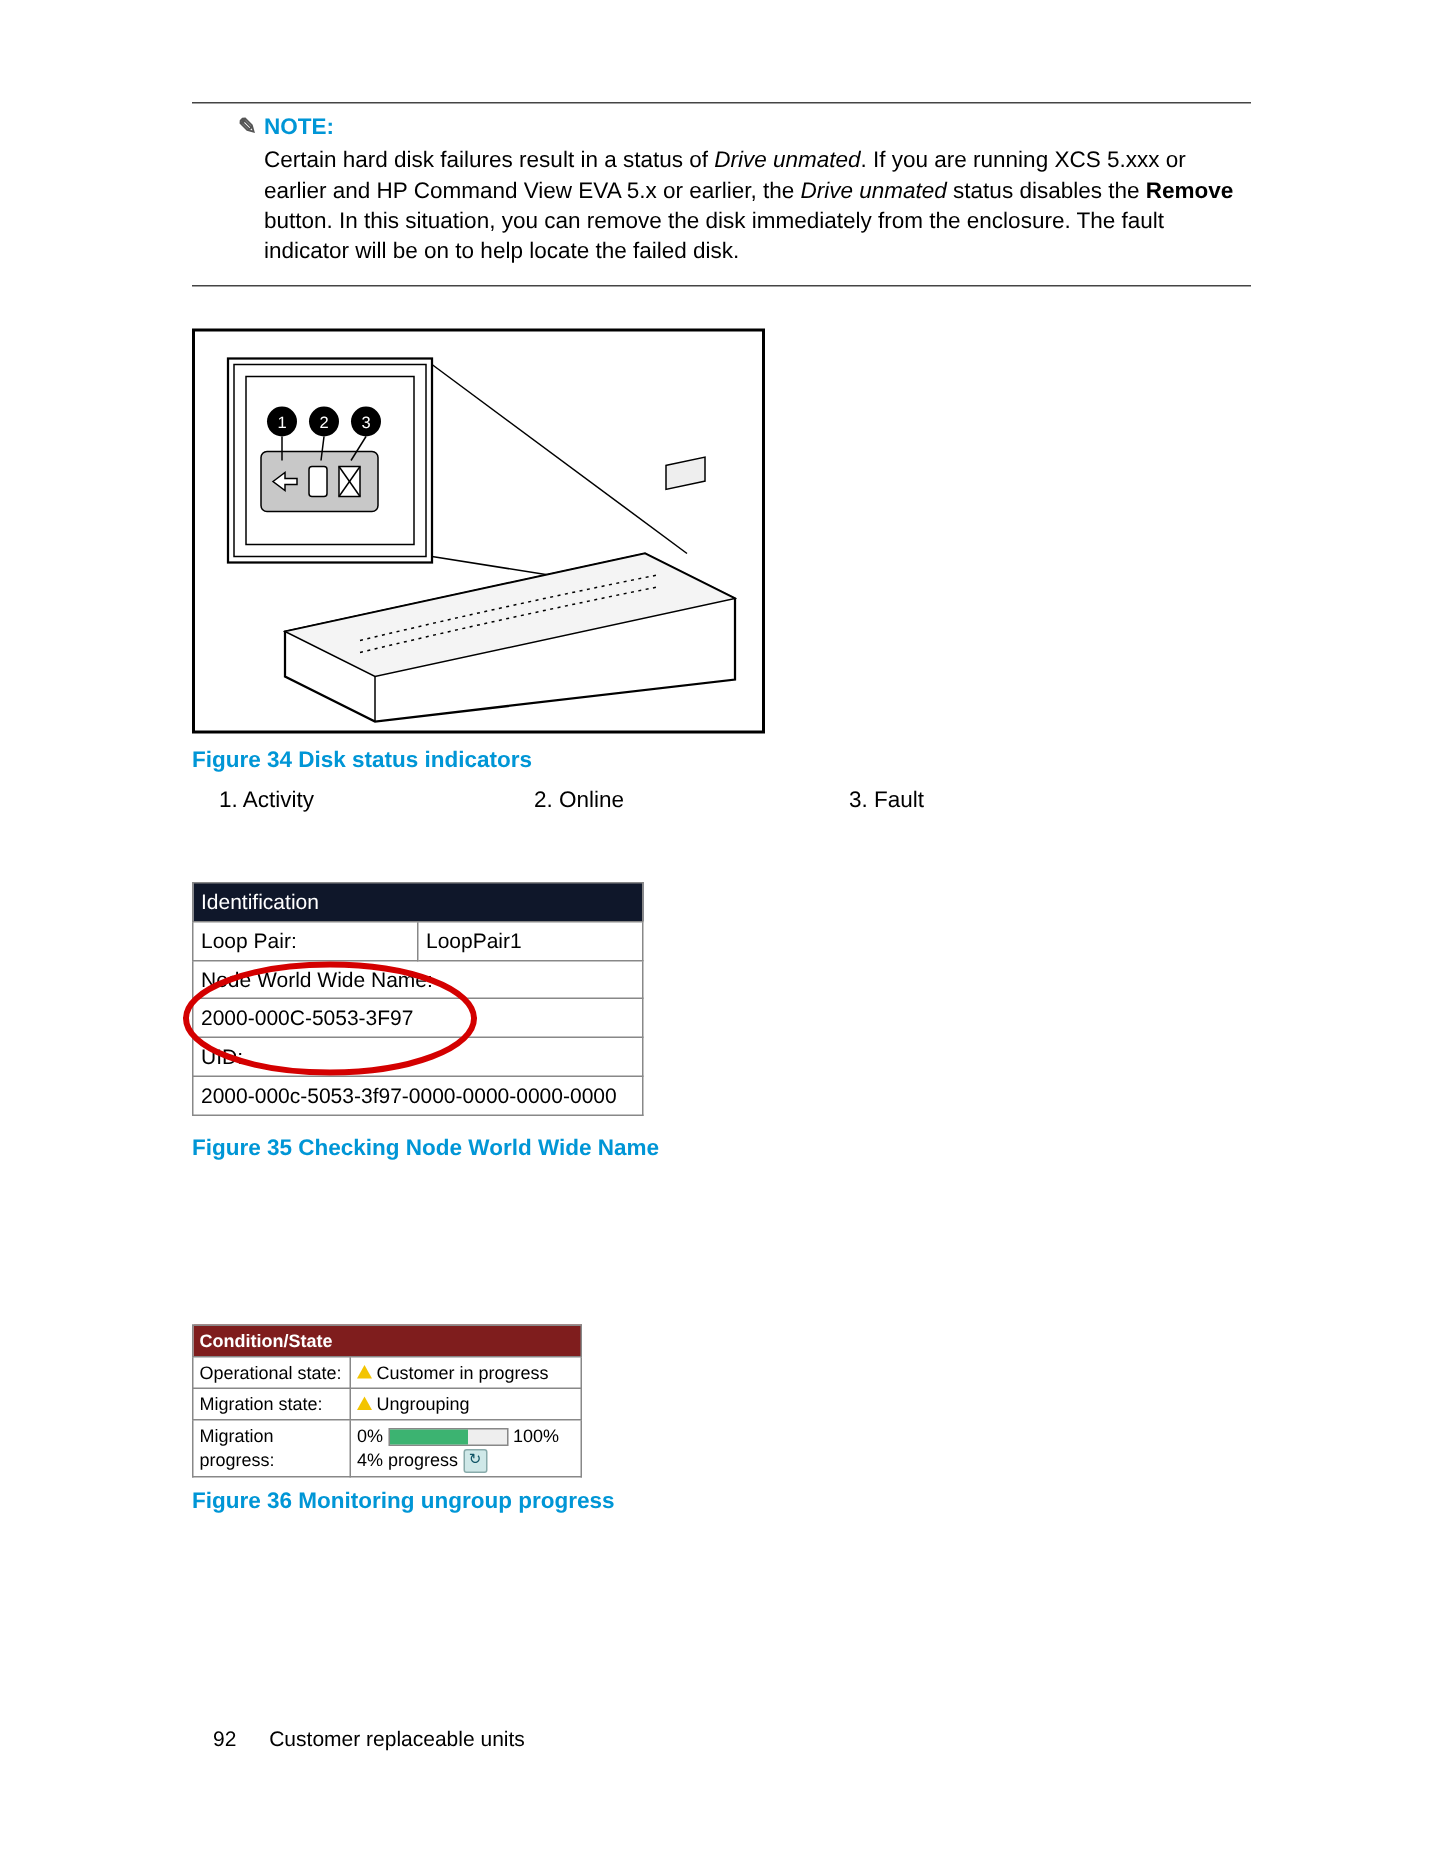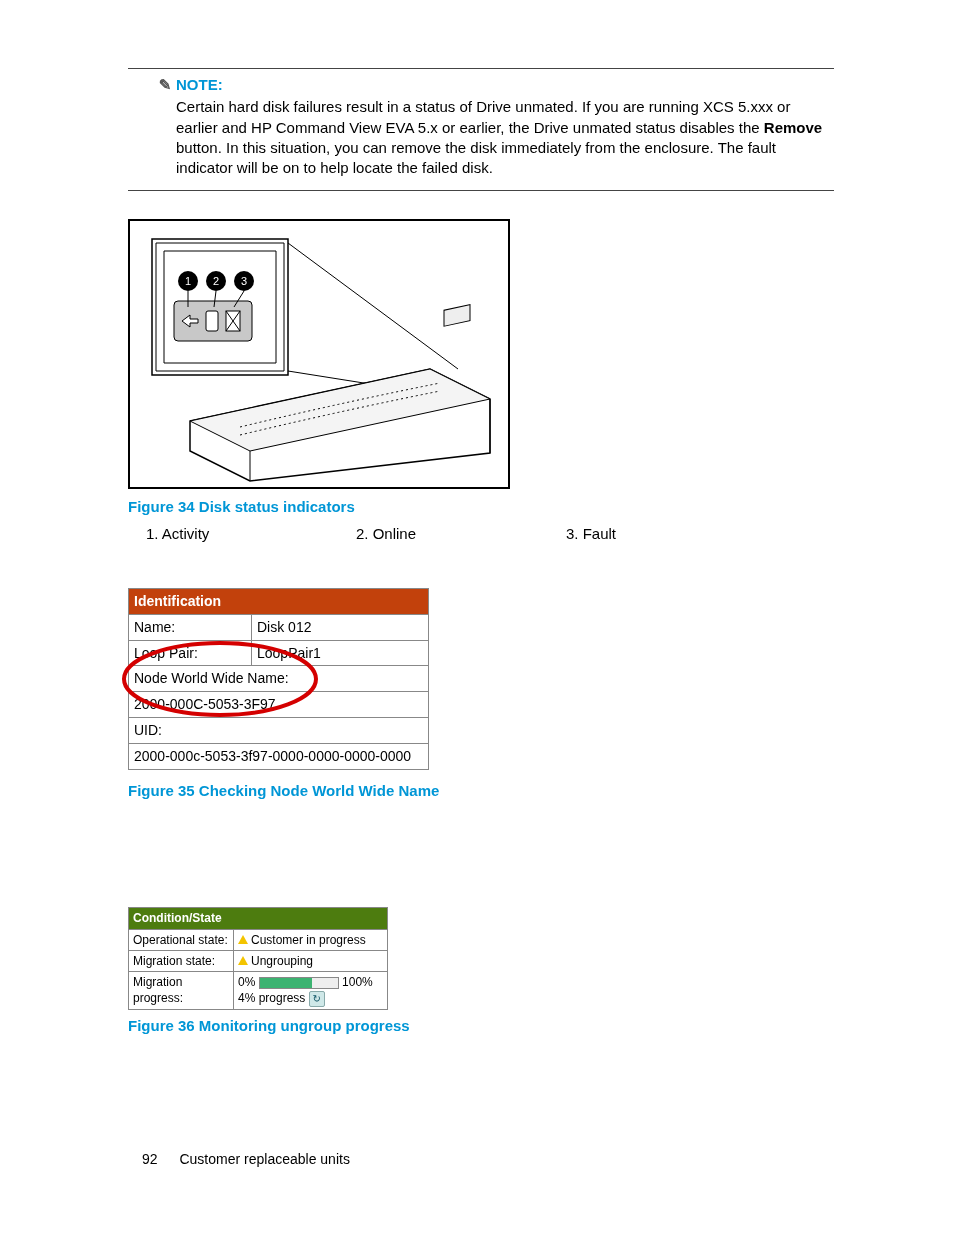--- a/index.html
+++ b/index.html
@@ -33,21 +33,21 @@
     display: inline-block;
     width: 18px;
     text-align: center;
     margin-right: 2px;
     color: #555;
   }
   .note-body {
     margin-left: 48px;
     margin-right: 4px;
   }
-  .note-body .italic { }
+  .note-body .italic { font-style: italic; }
   .note-body .bold { font-weight: bold; }
   .figure-caption {
     color: #0096d6;
     font-weight: bold;
     margin: 8px 0 6px 0;
   }
   .legend-row {
     display: flex;
     margin-left: 18px;
     gap: 0;
@@ -74,23 +74,23 @@
   }
   .fig35 th, .fig35 td {
     border: 1px solid #888;
     padding: 3px 5px;
     font-size: 14px;
     font-family: Arial, sans-serif;
     text-align: left;
     vertical-align: top;
   }
   .fig35 th {
-    background: #c2410c;
+    background: #0f172a;
     color: #fff;
-    font-weight: bold;
+    font-weight: normal;
   }
   .fig35-wrap { position: relative; display: inline-block; margin-top: 34px; }
   .fig35-wrap svg.oval {
     position: absolute;
     left: -8px;
     top: 56px;
     pointer-events: none;
   }
   
   .fig36 {
@@ -101,21 +101,21 @@
     font-family: Tahoma, Arial, sans-serif;
   }
   .fig36 th, .fig36 td {
     border: 1px solid #888;
     padding: 2px 4px;
     font-size: 12px;
     text-align: left;
     vertical-align: top;
   }
   .fig36 th {
-    background: #4d7c0f;
+    background: #7f1d1d;
     color: #fff;
     font-weight: bold;
   }
   .warn-ico {
     display: inline-block;
     width: 0; height: 0;
     border-left: 5px solid transparent;
     border-right: 5px solid transparent;
     border-bottom: 9px solid #f3c400;
     margin-right: 3px;
@@ -222,24 +222,20 @@
     <div class="leg">3.  Fault</div>
   </div>
 
   
   <div class="fig35-wrap">
     <table class="fig35">
       <tbody>
           <tr>
             <th colspan="2">Identification</th>
           </tr>
-      <tr>
-        <td style="width:112px">Name:</td>
-        <td>Disk 012</td>
-      </tr>
       <tr>
         <td>Loop Pair:</td>
         <td>LoopPair1</td>
       </tr>
       <tr>
             <td colspan="2">Node World Wide Name:</td>
           </tr>
       <tr>
             <td colspan="2">2000-000C-5053-3F97</td>
           </tr>

